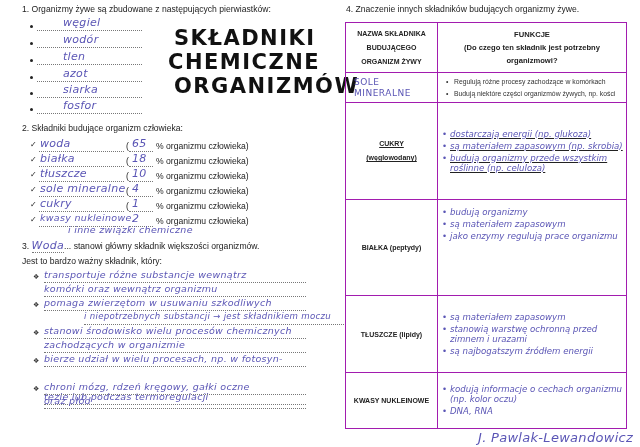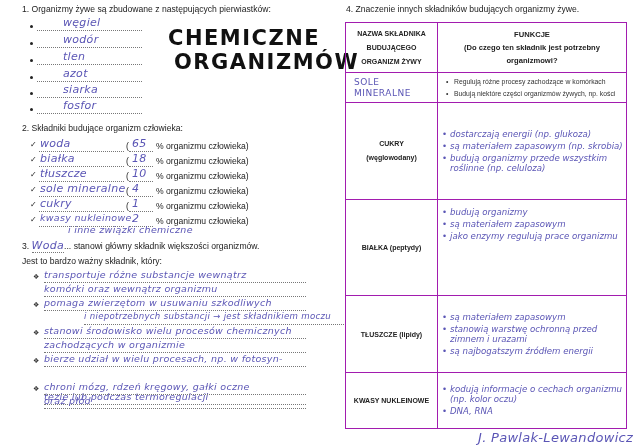--- a/index.html
+++ b/index.html
@@ -80,20 +80,21 @@
   </div>
   <div class="elem-row" style="top:100px;">
     <span class="bullet-dot"></span>
     <div class="line dots">
         <span class="hand">fosfor</span>
       </div>
   </div>
 </div>
 
 <div class="abs" style="left:172px;top:26px;">
+  <div class="title-hand" style="padding-left:2px;">SKŁADNIKI</div>
   <div class="title-hand" style="margin-left:-4px;">CHEMICZNE</div>
   <div class="title-hand" style="padding-left:2px;">ORGANIZMÓW</div>
 </div>
 
 <div class="abs print" style="left:22px;top:123px;">2. Składniki budujące organizm człowieka:</div>
 
 <div>
   <div class="comp-row print" style="top:138px;">
     <span class="check">✓</span>
     <div class="name-line dots">
@@ -229,21 +230,21 @@
   </tr>
   <tr style="height:30px;">
     <td class="c1" style="text-align:left;padding-left:8px;">
       <span class="hand" style="font-style:normal;font-weight:normal;font-size:9px;letter-spacing:0.5px;line-height:11px;display:block;">SOLE MINERALNE</span>
     </td>
     <td class="c2">
       <div class="print-item">Regulują różne procesy zachodzące w komórkach</div>
       <div class="print-item">Budują niektóre części organizmów żywych, np. kości</div>
     </td>
   </tr>
-  <tr style="height:97px;">
+  <tr style="height:97px;text-decoration:underline;">
     <td class="c1">
       <div style="line-height:14px;">CUKRY</div>
       <div style="line-height:14px;">(węglowodany)</div>
     </td>
     <td class="c2">
       <div class="fn-item">dostarczają energii (np. glukoza)</div>
       <div class="fn-item">są materiałem zapasowym (np. skrobia)</div>
       <div class="fn-item">budują organizmy przede wszystkim roślinne (np. celuloza)</div>
     </td>
   </tr>

